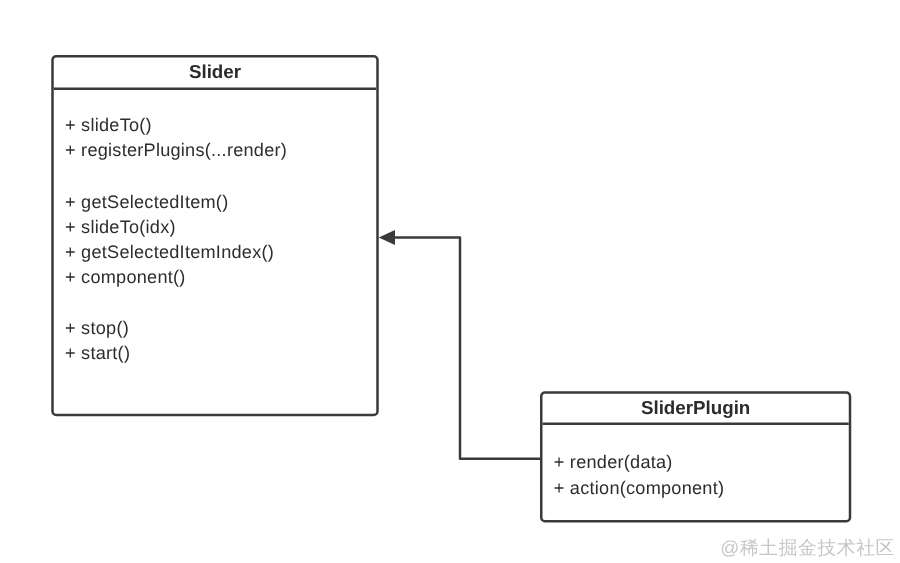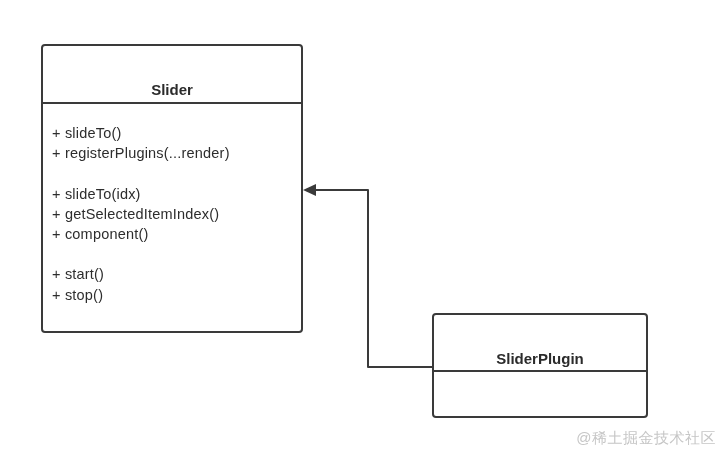--- a/index.html
+++ b/index.html
@@ -22,21 +22,20 @@
     border: 2px solid #3a3a3a;
     border-radius: 4px;
     box-sizing: border-box;
   }
   .class-box .class-title {
     border-bottom: 2px solid #3a3a3a;
     text-align: center;
     font-weight: bold;
     color: #2b2b2b;
     box-sizing: border-box;
-    margin-top: 32px;
   }
   #slider-box {
     left: 41px;
     top: 44px;
     width: 262px;
     height: 289px;
   }
   #slider-box .class-title {
     height: 26px;
     line-height: 24px;
@@ -48,21 +47,21 @@
   .member-line {
     font-size: 14.5px;
     line-height: 20.2px;
     min-height: 20.2px;
     white-space: nowrap;
     letter-spacing: 0.2px;
   }
   #sliderplugin-box {
     left: 432px;
     top: 313px;
-    width: 216px;
+    width: 249px;
     height: 105px;
   }
   #sliderplugin-box .class-title {
     height: 25px;
     line-height: 23px;
     font-size: 15px;
   }
   #sliderplugin-box .class-members {
     padding: 20px 4px 0 9px;
   }
@@ -91,31 +90,36 @@
 <body>
 
 <div id="canvas">
 
   <div id="slider-box" class="class-box">
     <div class="class-title">Slider</div>
     <div class="class-members">
       <div class="member-line">+ slideTo()</div>
       <div class="member-line">+ registerPlugins(...render)</div>
       <div class="member-line"></div>
+      <div class="member-line">+ getSelectedItem()</div>
       <div class="member-line">+ slideTo(idx)</div>
       <div class="member-line">+ getSelectedItemIndex()</div>
       <div class="member-line">+ component()</div>
       <div class="member-line"></div>
+      <div class="member-line">+ stop()</div>
       <div class="member-line">+ start()</div>
-      <div class="member-line">+ stop()</div>
     </div>
   </div>
 
   <div id="sliderplugin-box" class="class-box">
     <div class="class-title">SliderPlugin</div>
+    <div class="class-members">
+      <div class="member-line">+ render(data)</div>
+      <div class="member-line">+ action(component)</div>
+    </div>
   </div>
 
   <svg id="connector-svg" viewBox="0 0 140 195" xmlns="http://www.w3.org/2000/svg">
     <polyline points="132,185 68,185 68,8 14,8" fill="none" stroke="#3a3a3a" stroke-width="2" stroke-linejoin="round"></polyline>
     <polygon points="3,8 16,2 16,14" fill="#3a3a3a"></polygon>
   </svg>
 
   <div id="watermark">@稀土掘金技术社区</div>
 
 </div>

